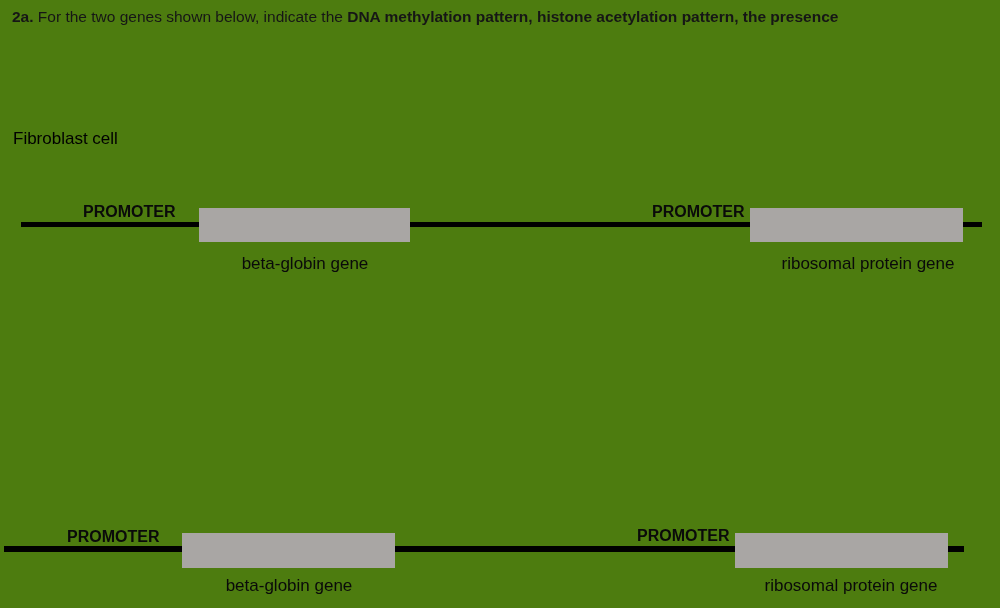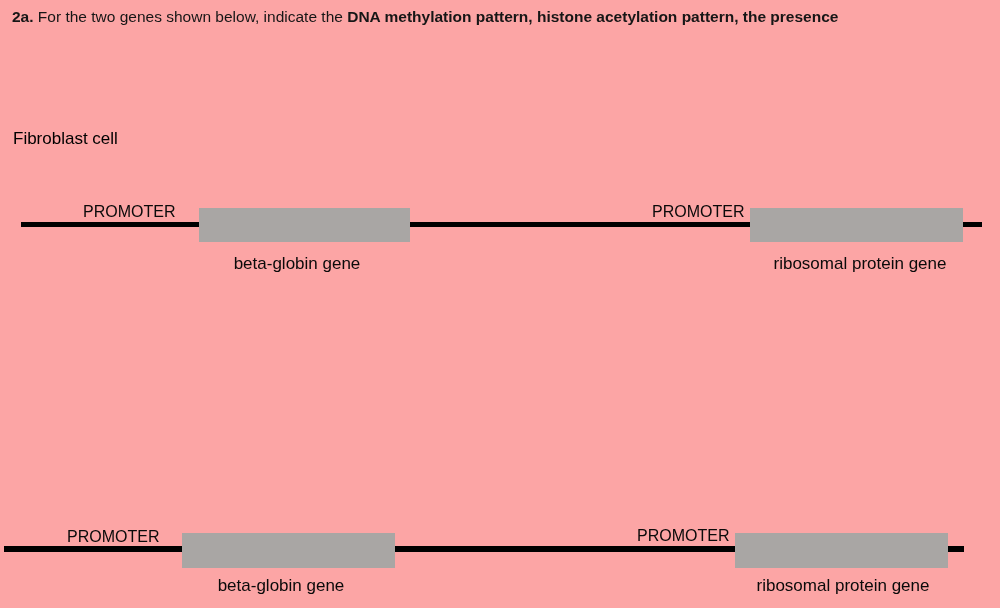--- a/index.html
+++ b/index.html
@@ -1,39 +1,39 @@
 <!DOCTYPE html>
 <html><head>
 <meta charset="utf-8">
 <style>
   html,body{margin:0;padding:0;background:#ffffff;overflow:hidden;}
   .canvas{
-    position:relative;width:1000px;height:608px;background:#fca5a5;
+    position:relative;width:1000px;height:608px;background:#4d7c0f;
     font-family:"Liberation Sans",sans-serif;color:#000;
   }
   .question{
     position:absolute;left:12px;top:5px;width:985px;
     font-size:15.5px;line-height:24.6px;color:#161616;
   }
   .qline{white-space:nowrap;}
   .b{font-weight:bold;}
   .cell-title{
     position:absolute;font-size:17px;font-weight:normal;white-space:nowrap;color:#000;
   }
   .dna-line{
     position:absolute;height:5px;background:#000;z-index:1;
   }
   .promoter{
-    position:absolute;font-size:16px;font-weight:normal;white-space:nowrap;z-index:3;color:#0a0a0a;text-align:center;
+    position:absolute;font-size:16px;font-weight:bold;white-space:nowrap;z-index:3;color:#0a0a0a;text-align:center;
   }
   .gene-box{
     position:absolute;z-index:2;
   }
   .gene-label{
-    position:absolute;font-size:17px;white-space:nowrap;transform:translateX(-50%);color:#0a0a0a;
+    position:absolute;font-size:17px;white-space:nowrap;transform:translateX(-50%);color:#0a0a0a;margin-left:8px;
   }
 </style>
 </head>
 <body>
 
 <div class="canvas">
 
   <div class="question">
     <div class="qline"><span class="b">2a.</span><span> For the two genes shown below, indicate the </span><span class="b">DNA methylation pattern, histone acetylation pattern, the presence</span></div>
   </div>

